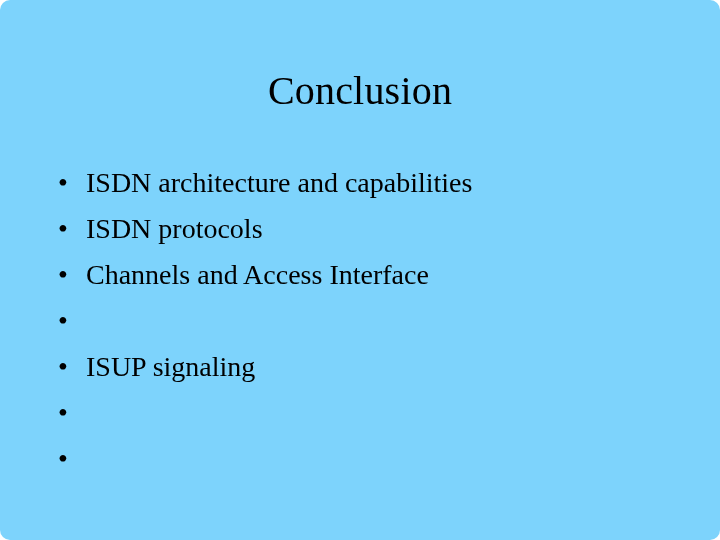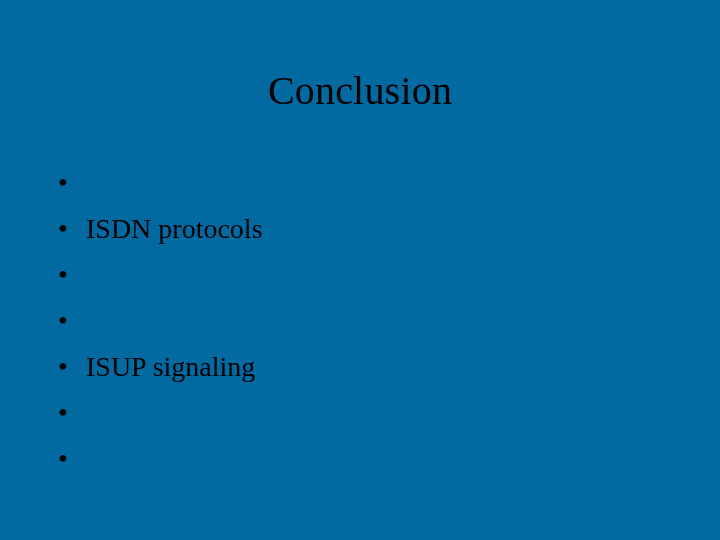--- a/index.html
+++ b/index.html
@@ -12,22 +12,23 @@
     height: 540px;
     background: #ffffff;
     font-family: "Liberation Serif", "DejaVu Serif", serif;
     color: #000000;
     overflow: hidden;
   }
   .slide {
     position: relative;
     width: 720px;
     height: 540px;
-    background: #0369a1;
+    background: #7dd3fc;
     box-sizing: border-box;
+    border-radius: 10px;
   }
   .slide-title {
     position: absolute;
     left: 0;
     top: 70px;
     width: 720px;
     text-align: center;
     font-size: 40px;
     line-height: 1.05;
     font-weight: normal;
@@ -73,29 +74,31 @@
 <body>
 
 <div class="slide">
 
   <div class="slide-title">Conclusion</div>
 
   <ul class="body-list">
 
     <li class="bullet-row">
       <span class="bullet-marker">•</span>
+      <span class="bullet-text">ISDN architecture and capabilities</span>
     </li>
 
     <li class="bullet-row">
       <span class="bullet-marker">•</span>
       <span class="bullet-text">ISDN protocols</span>
     </li>
 
     <li class="bullet-row">
       <span class="bullet-marker">•</span>
+      <span class="bullet-text">Channels and Access Interface</span>
     </li>
 
     <li class="bullet-row">
       <span class="bullet-marker">•</span>
     </li>
 
     <li class="bullet-row">
       <span class="bullet-marker">•</span>
       <span class="bullet-text">ISUP signaling</span>
     </li>

